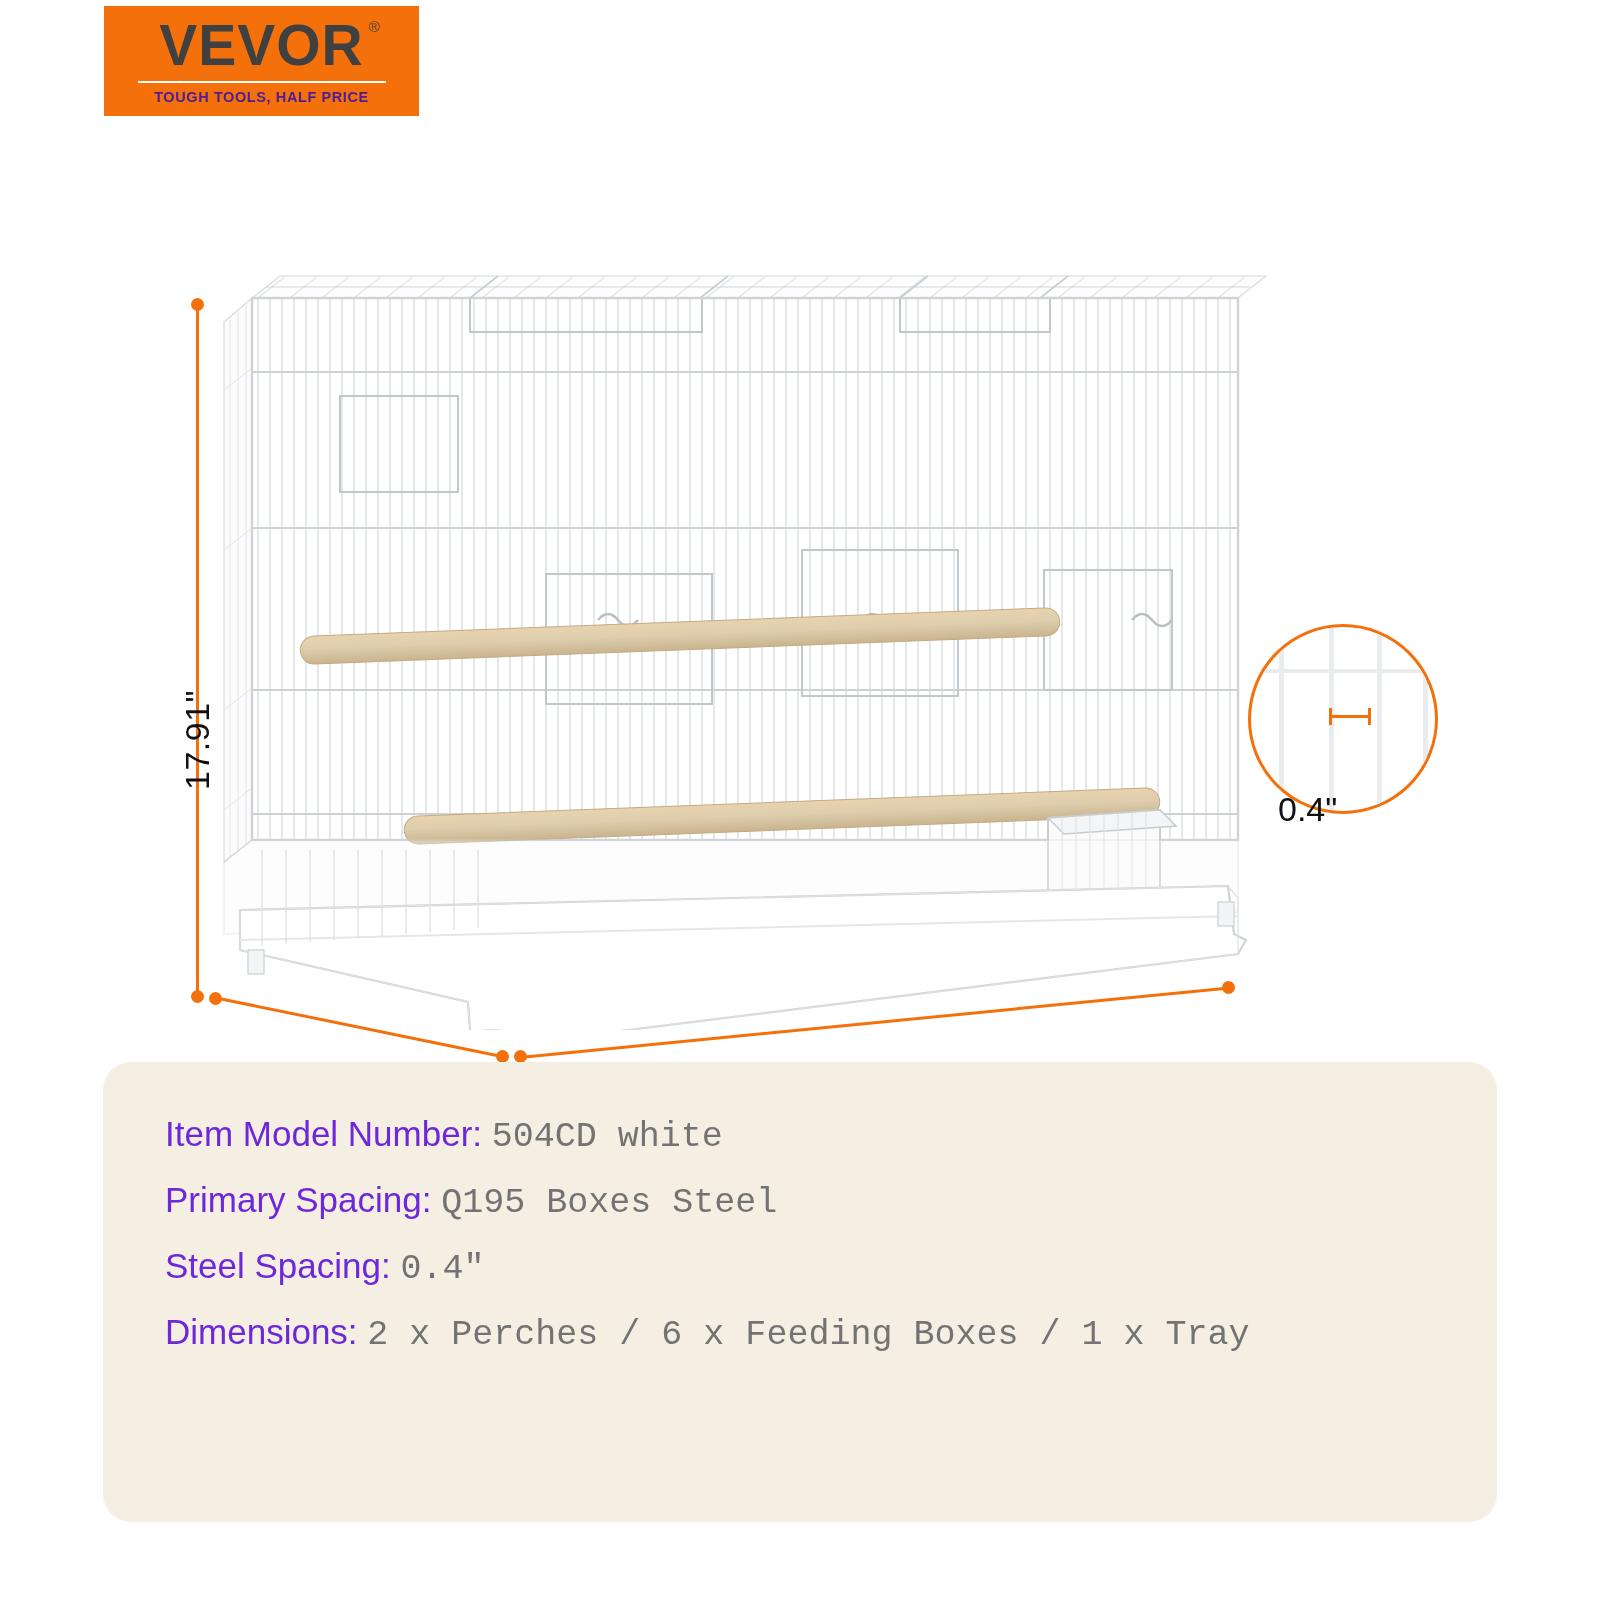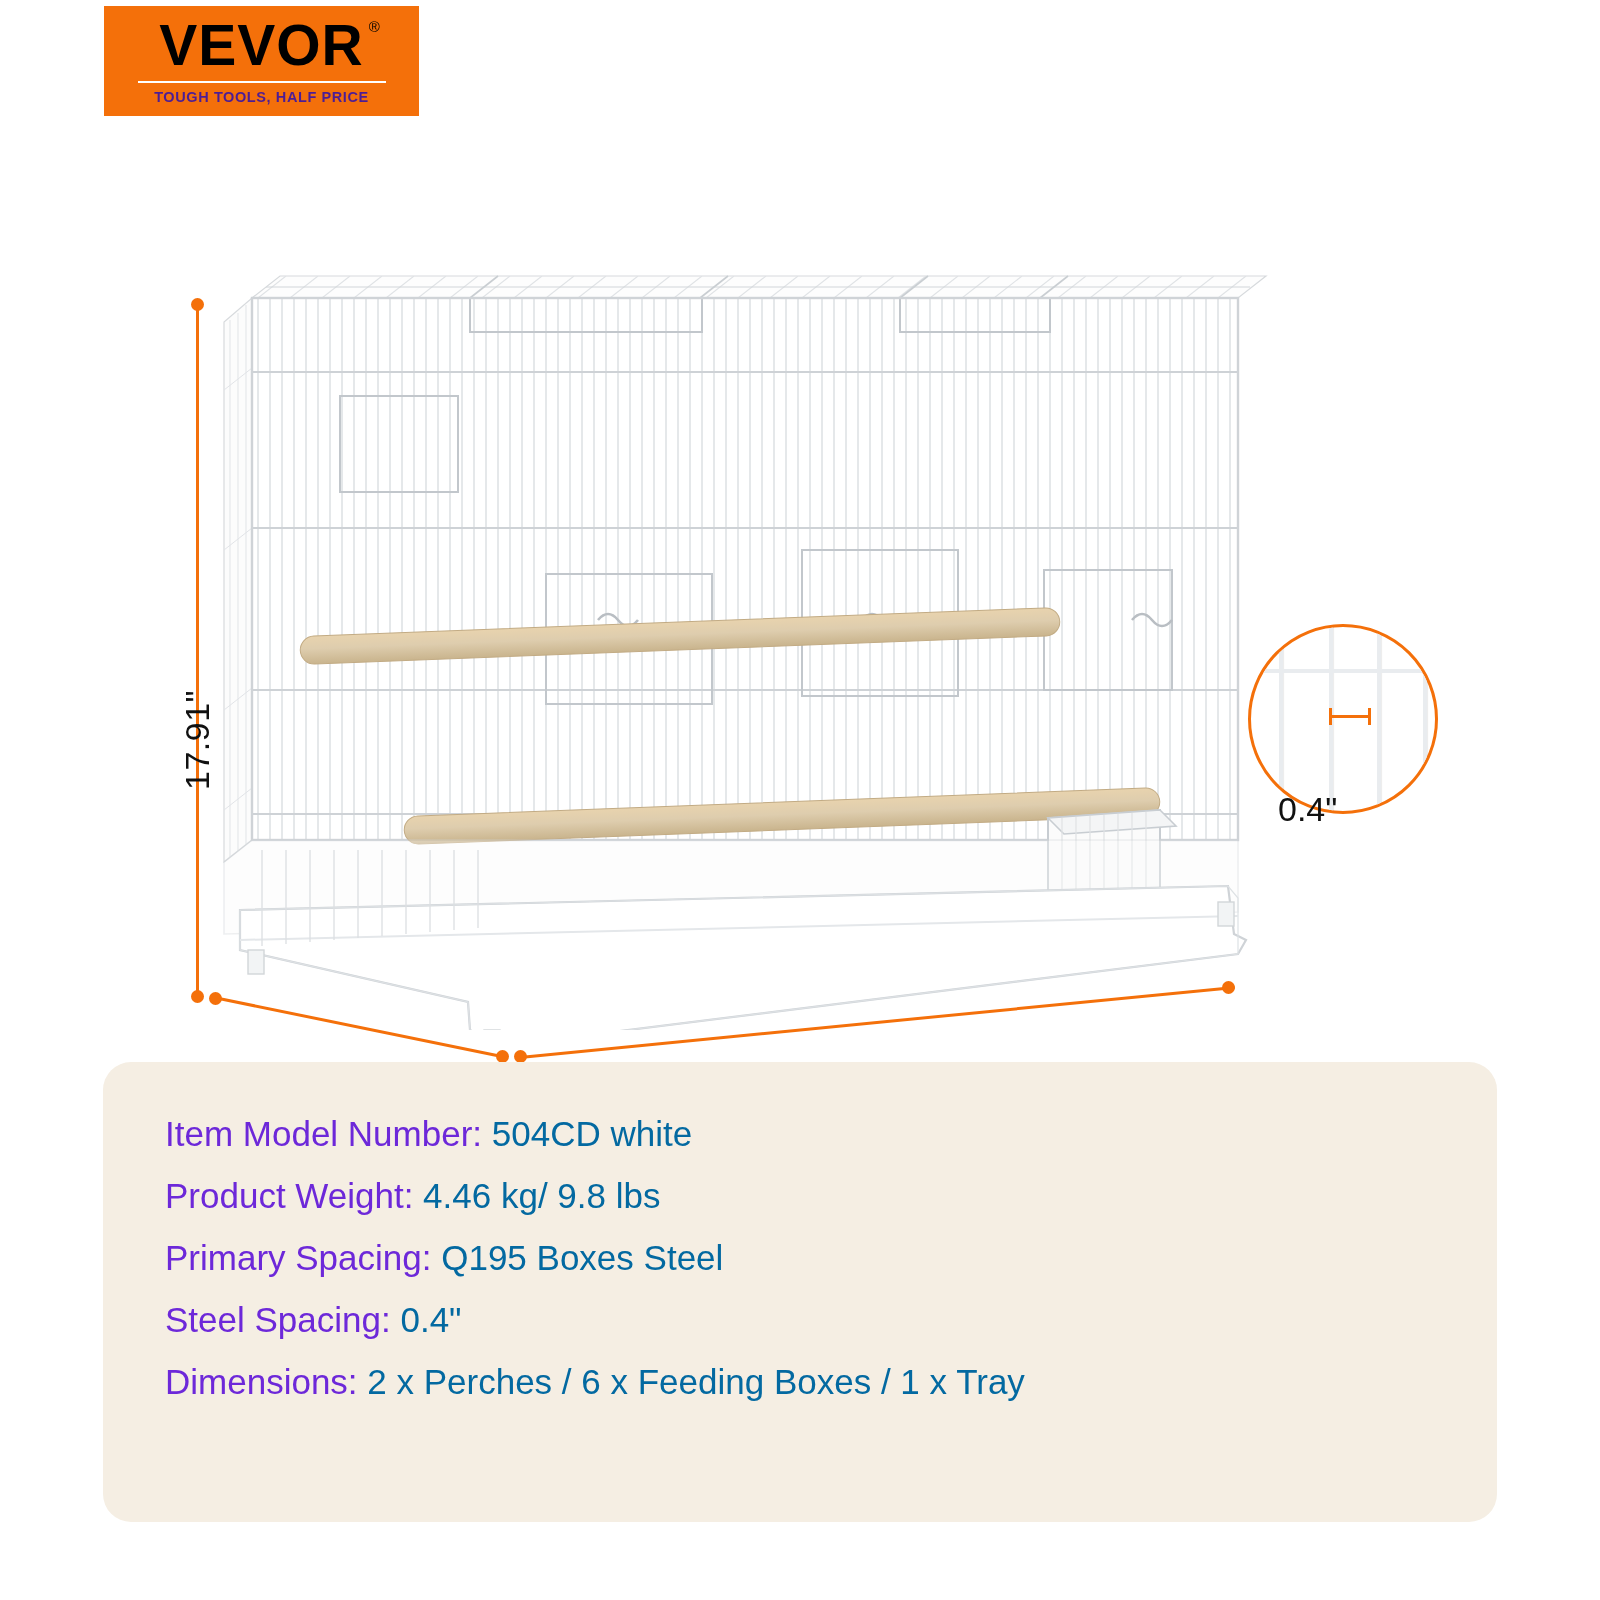--- a/index.html
+++ b/index.html
@@ -14,21 +14,21 @@
 
   
   .logo-box{
     position:absolute; left:104px; top:6px;
     width:315px; height:110px;
     background:#f4700a;
     display:flex; flex-direction:column;
     align-items:center; justify-content:center;
   }
   .logo-word{
-    color:#000000;
+    color:#404040;
     font-size:57px;
     font-weight:bold;
     letter-spacing:1px;
     line-height:1;
     position:relative;
     font-family:"Liberation Sans", sans-serif;
   }
   .logo-reg{
     position:absolute; right:-17px; top:2px;
     font-size:15px; font-weight:normal;
@@ -91,21 +91,21 @@
     padding:54px 0 0 62px;
   }
   .spec-row{
     font-size:35px;
     line-height:1.0;
     margin-bottom:27px;
     color:#1b1b1b;
     white-space:nowrap;
   }
   .spec-key{ color:#6d28d9; }
-  .spec-val{ color:#0369a1; }
+  .spec-val{ color:#737373;font-family:Liberation Mono, monospace; }
 
   
   svg.cage{ position:absolute; left:0; top:0; }
 </style>
 </head>
 <body>
 
 <div class="logo-box">
   <div class="logo-word">
     <span>VEVOR</span>
@@ -383,24 +383,20 @@
   <div class="detail-label">0.4"</div>
 </div>
 
 <div class="spec-card">
 
   <div class="spec-row">
     <span class="spec-key">Item Model Number:</span>
     <span class="spec-val">504CD white</span>
   </div>
 
-  <div class="spec-row">
-    <span class="spec-key">Product Weight:</span>
-    <span class="spec-val">4.46 kg/ 9.8 lbs</span>
-  </div>
 
 
   <div class="spec-row">
     <span class="spec-key">Primary Spacing:</span>
     <span class="spec-val">Q195 Boxes Steel</span>
   </div>
 
   <div class="spec-row">
     <span class="spec-key">Steel Spacing:</span>
     <span class="spec-val">0.4"</span>

